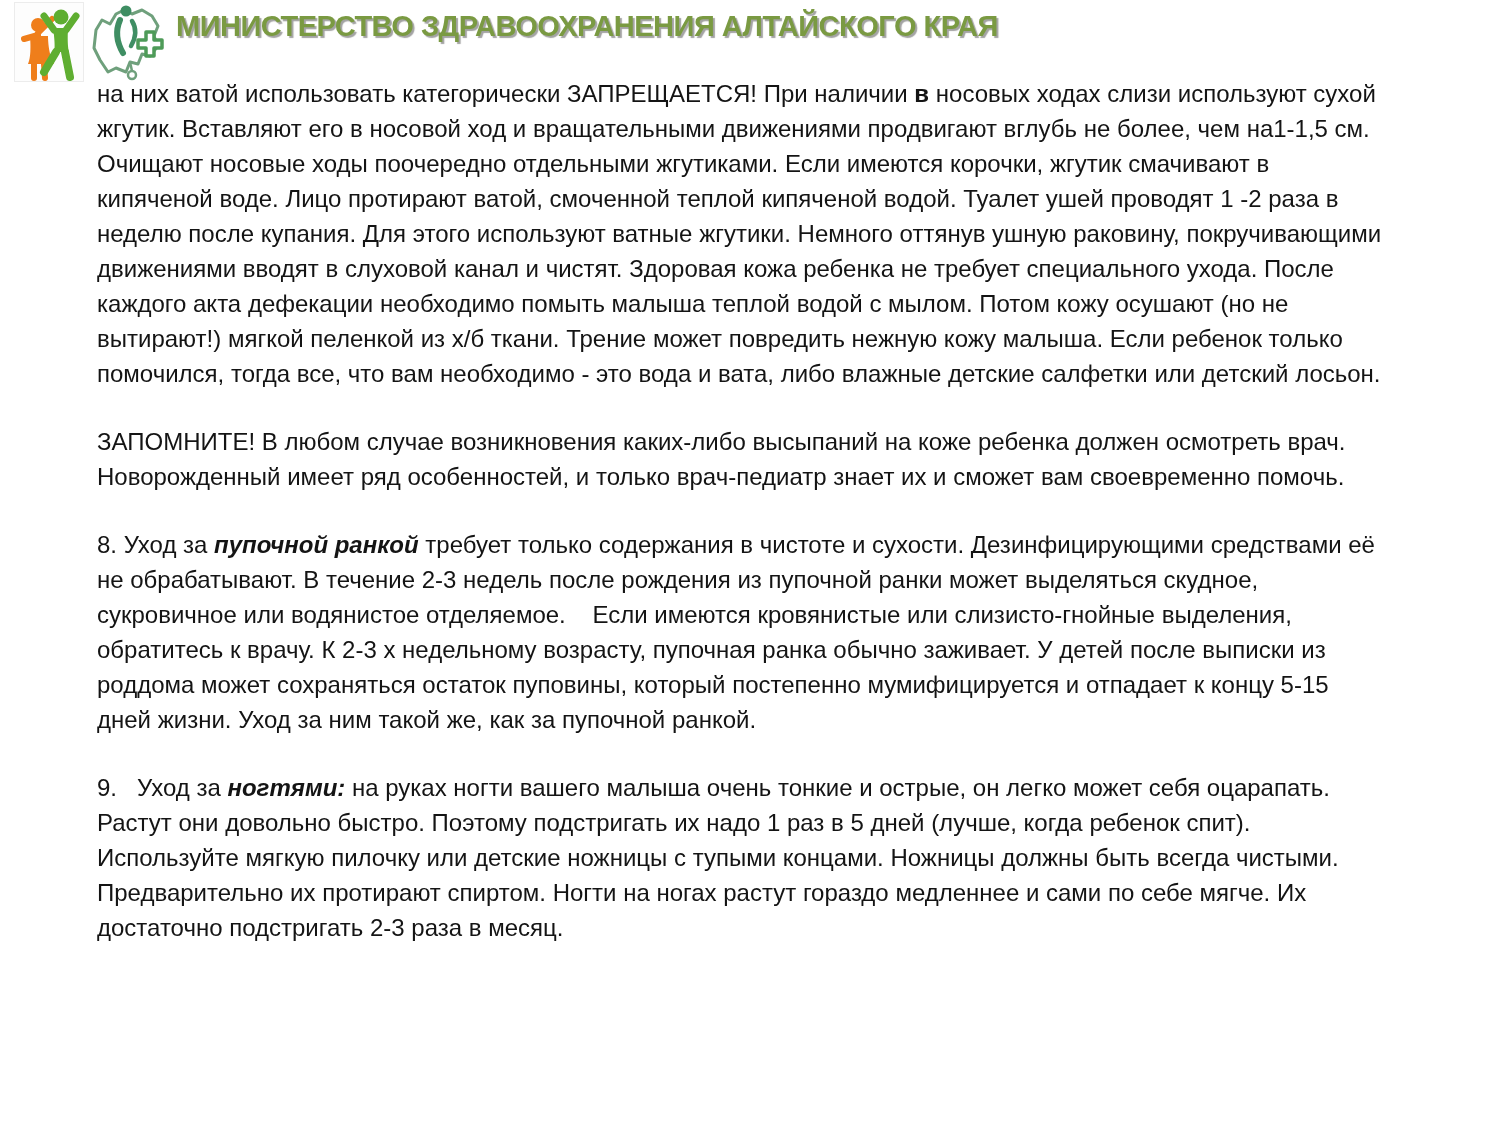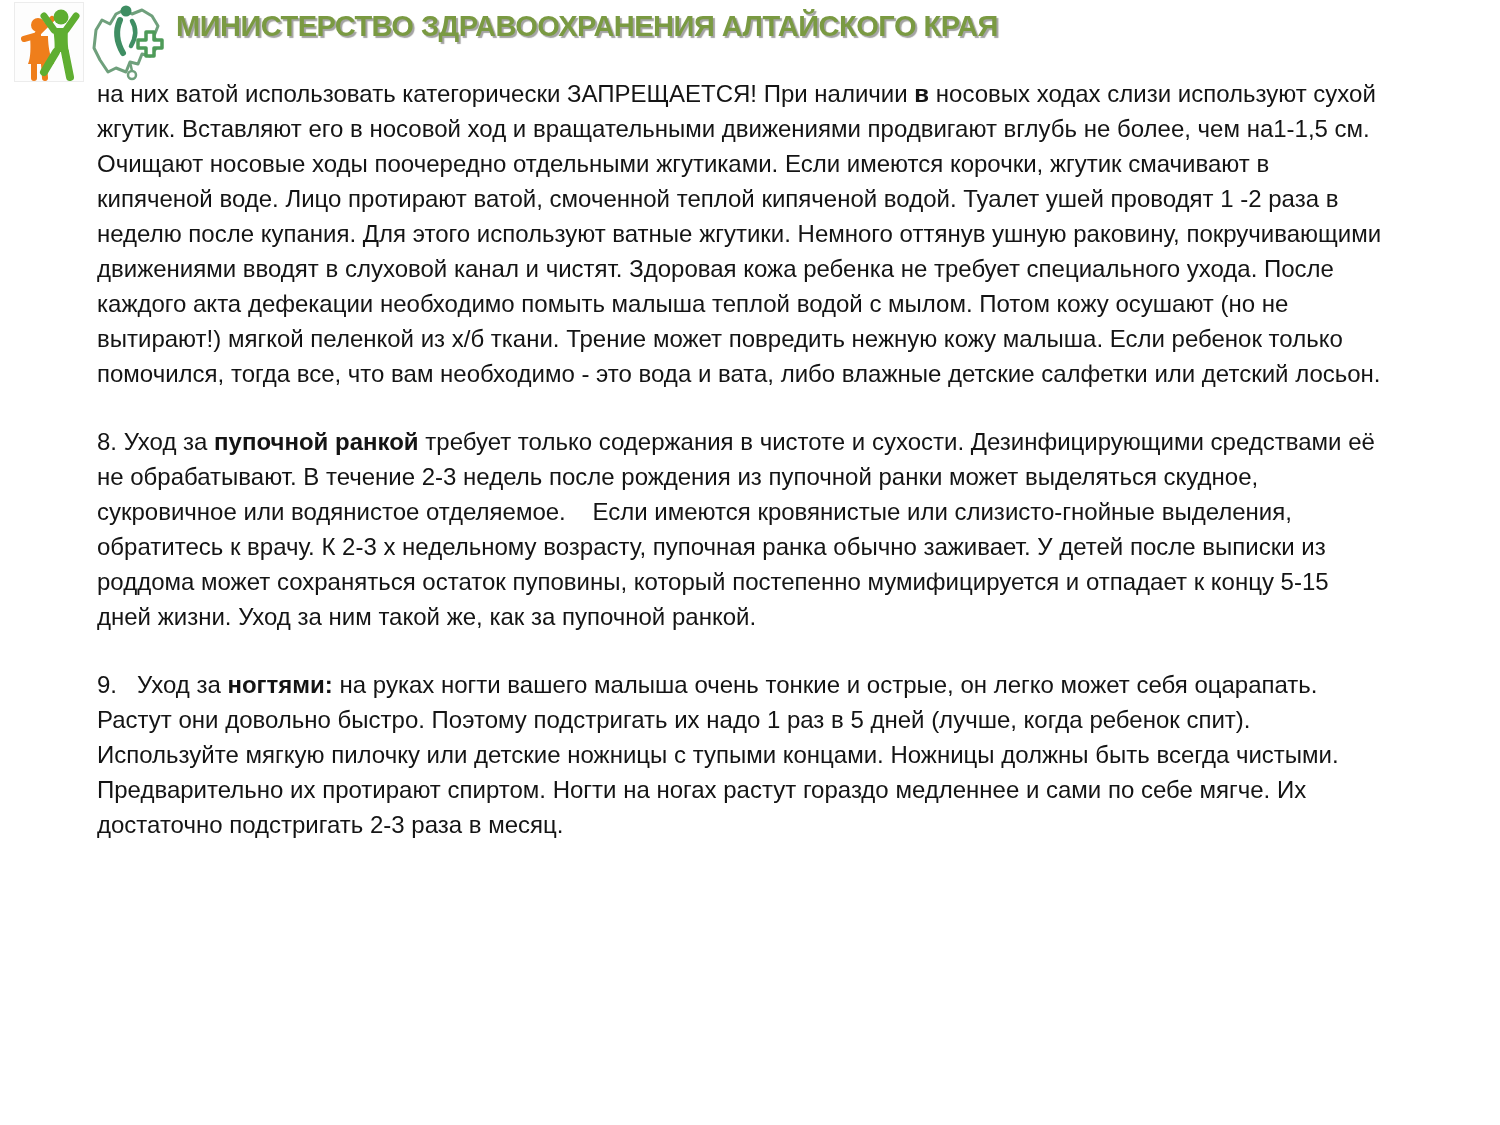--- a/index.html
+++ b/index.html
@@ -32,21 +32,21 @@
   .body-text{
     position:absolute;left:97px;top:76px;width:1298px;
     color:var(--text-color);
     font-size:24px;line-height:35px;
   }
   .body-text p{
     margin:0 12px 33px 0;
     white-space:pre-wrap;
   }
   .body-text .b{font-weight:bold;}
-  .body-text .i{}
+  .body-text .i{font-style:italic;}
 </style>
 </head>
 <body>
 
 <div class="page">
 
   <div class="header">
 
     <span class="logo logo-people">
       <svg viewBox="0 0 70 80" width="70" height="80">
@@ -84,17 +84,18 @@
 
         <path d="M60,32 h8 v8 h8 v8 h-8 v8 h-8 v-8 h-8 v-8 h8 Z" fill="#ffffff" stroke="#4e9b58" stroke-width="3.5" stroke-linejoin="round"></path>
       </svg>
     </span>
 
     <h1 class="page-title">МИНИСТЕРСТВО ЗДРАВООХРАНЕНИЯ АЛТАЙСКОГО КРАЯ</h1>
   </div>
 
   <main class="body-text">
       <p><span>на них ватой использовать категорически ЗАПРЕЩАЕТСЯ! При наличии </span><span class="b">в</span><span> носовых ходах слизи используют сухой жгутик. Вставляют его в носовой ход и вращательными движениями продвигают вглубь не более, чем на1-1,5 см. Очищают носовые ходы поочередно отдельными жгутиками. Если имеются корочки, жгутик смачивают в кипяченой воде. Лицо протирают ватой, смоченной теплой кипяченой водой. Туалет ушей проводят 1 -2 раза в неделю после купания. Для этого используют ватные жгутики. Немного оттянув ушную раковину, покручивающими движениями вводят в слуховой канал и чистят. Здоровая кожа ребенка не требует специального ухода. После каждого акта дефекации необходимо помыть малыша теплой водой с мылом. Потом кожу осушают (но не вытирают!) мягкой пеленкой из х/б ткани. Трение может повредить нежную кожу малыша. Если ребенок только помочился, тогда все, что вам необходимо - это вода и вата, либо влажные детские салфетки или детский лосьон.</span></p>
+      <p><span>ЗАПОМНИТЕ! В любом случае возникновения каких-либо высыпаний на коже ребенка должен осмотреть врач. Новорожденный имеет ряд особенностей, и только врач-педиатр знает их и сможет вам своевременно помочь.</span></p>
       <p><span>8. Уход за </span><span class="b i">пупочной ранкой</span><span> требует только содержания в чистоте и сухости. Дезинфицирующими средствами её не обрабатывают. В течение 2-3 недель после рождения из пупочной ранки может выделяться скудное, сукровичное или водянистое отделяемое.    Если имеются кровянистые или слизисто-гнойные выделения, обратитесь к врачу. К 2-3 х недельному возрасту, пупочная ранка обычно заживает. У детей после выписки из роддома может сохраняться остаток пуповины, который постепенно мумифицируется и отпадает к концу 5-15 дней жизни. Уход за ним такой же, как за пупочной ранкой.</span></p>
       <p><span>9.   Уход за </span><span class="b i">ногтями:</span><span> на руках ногти вашего малыша очень тонкие и острые, он легко может себя оцарапать. Растут они довольно быстро. Поэтому подстригать их надо 1 раз в 5 дней (лучше, когда ребенок спит). Используйте мягкую пилочку или детские ножницы с тупыми концами. Ножницы должны быть всегда чистыми. Предварительно их протирают спиртом. Ногти на ногах растут гораздо медленнее и сами по себе мягче. Их достаточно подстригать 2-3 раза в месяц.</span></p>
     </main>
 
 </div>
 
 </body></html>

